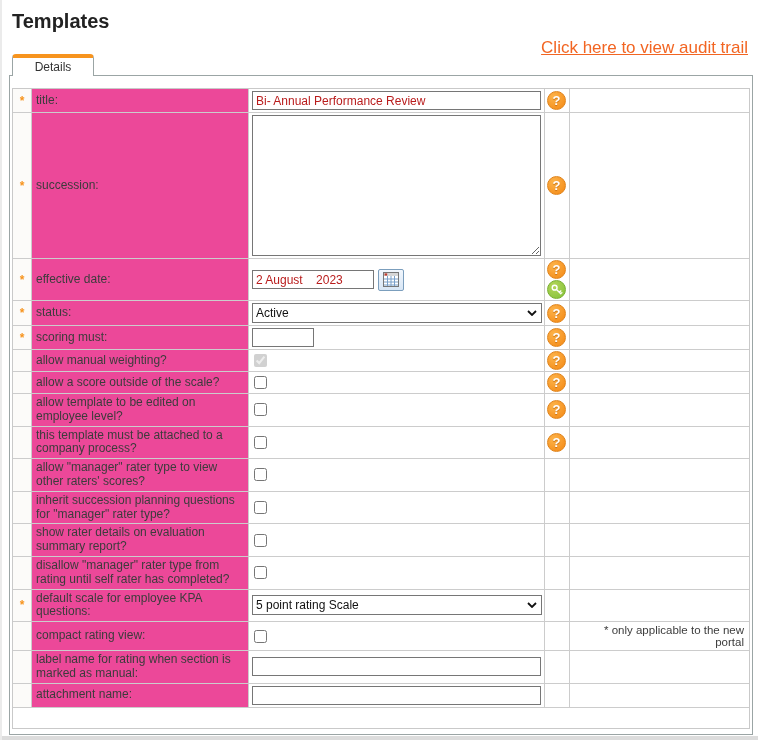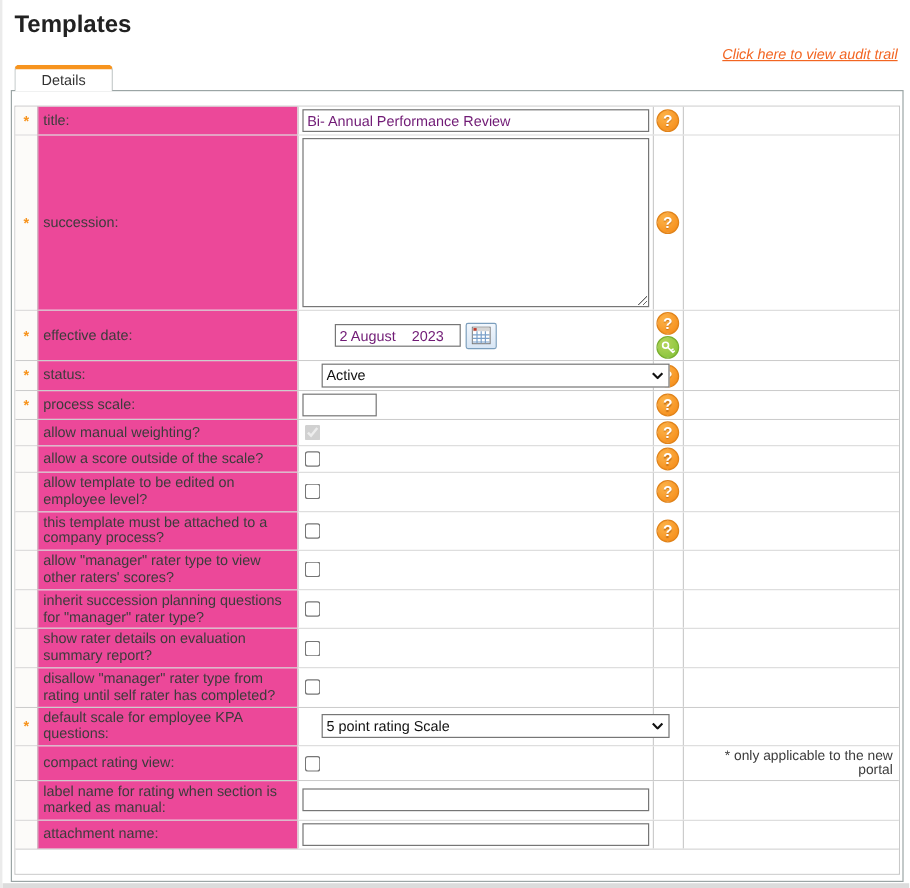--- a/index.html
+++ b/index.html
@@ -4,22 +4,22 @@
 <style>
   * { box-sizing: border-box; }
   html,body { margin:0; padding:0; background:#fff; }
   body { font-family:"Liberation Sans", sans-serif; color:#3c3c3c; }
   .page { position:relative; width:758px; height:740px; background:#fff;
           border-left:2px solid #ebebeb; overflow:hidden; }
   .bottom-strip { position:absolute; left:0; right:0; bottom:0; height:4px; background:#dcdcdc; }
 
   h1.page-title { margin:10px 0 0 10px; font-size:20px; font-weight:bold; color:#222; }
 
-  a.audit-link { position:absolute; top:38px; right:10px; font-size:12px;
-                 color:#f26522; text-decoration:underline; cursor:pointer;font-style:italic; }
+  a.audit-link { position:absolute; top:38px; right:10px; font-size:17px;
+                 color:#f26522; text-decoration:underline; cursor:pointer; }
 
   .tab { position:absolute; top:54px; left:10px; width:82px; height:22px;
          background:#fff; border:1px solid #9ba5a5; border-bottom:none;
          border-top:4px solid #f7941e; border-radius:4px 4px 0 0;
          font-size:12px; color:#333; display:flex; align-items:center; justify-content:center;
          z-index:2; cursor:default;text-align:right; }
 
   .panel { position:absolute; top:75px; left:7px; right:5px; bottom:5px;
            background:#fff; border:1px solid #9ba5a5; }
 
@@ -31,29 +31,29 @@
   .cell.req   { width:18px; background:#fcfbf9; color:#f7941e; font-weight:bold; font-size:12px;
                 justify-content:center; padding:2px 1px; }
   .cell.label { width:217px; background:#ec4899; font-size:12px; line-height:1.15; }
   .cell.input { width:296px; background:#fff; padding:2px 3px; }
   .cell.icons { width:25px; background:#fff; flex-direction:column; align-items:flex-start;
                 justify-content:center; gap:1px; padding:1px 2px; }
   .cell.note  { flex:1; background:#fff; font-size:11.5px; justify-content:flex-end;
                 text-align:right; padding-right:5px; }
 
   input[type=text] { height:19px; border:1px solid #767676; font-family:"Liberation Sans",sans-serif;
-                     font-size:12px; padding:1px 3px; background:#fff; color:#701a75; }
+                     font-size:12px; padding:1px 3px; background:#fff; color:#b91c1c; }
   .w-full { width:290px; }
-  .w-date { width:105px;margin-left:27px; }
+  .w-date { width:122px; }
   .w-small { width:62px; }
   textarea { width:290px; height:141px; border:1px solid #767676; resize:both;
              font-family:"Liberation Sans",sans-serif; font-size:12px; background:#fff; }
   input[type=checkbox] { width:13px; height:13px; margin:2px; }
 
-  .selwrap { position:relative; display:inline-block;margin-left:16px; }
+  .selwrap { position:relative; display:inline-block; }
   select { width:290px; height:20px; border:1px solid #767676; background:#fff;
            font-family:"Liberation Sans",sans-serif; font-size:12px; color:#111;
            -webkit-appearance:none; appearance:none; padding:1px 20px 1px 3px; border-radius:0; }
   .sel-arrow { position:absolute; right:5px; top:50%; transform:translateY(-50%);
                pointer-events:none; line-height:0; }
 
   .cal-btn { margin-left:4px; width:26px; height:22px; border:1px solid #7b9ebd;
              background:linear-gradient(#f2f7fd,#d8e6f5); border-radius:2px;
              display:inline-flex; align-items:center; justify-content:center;
              vertical-align:middle; cursor:pointer; padding:0; }
@@ -162,21 +162,21 @@
         <div class="cell icons">
           <span class="ico help">
               <span>?</span>
             </span>
         </div>
         <div class="cell note"></div>
       </div>
 
       <div class="row">
         <div class="cell req">*</div>
-        <div class="cell label">process scale:</div>
+        <div class="cell label">scoring must:</div>
         <div class="cell input">
           <input type="text" class="w-small" value="" style="">
         </div>
         <div class="cell icons">
           <span class="ico help">
               <span>?</span>
             </span>
         </div>
         <div class="cell note"></div>
       </div>

